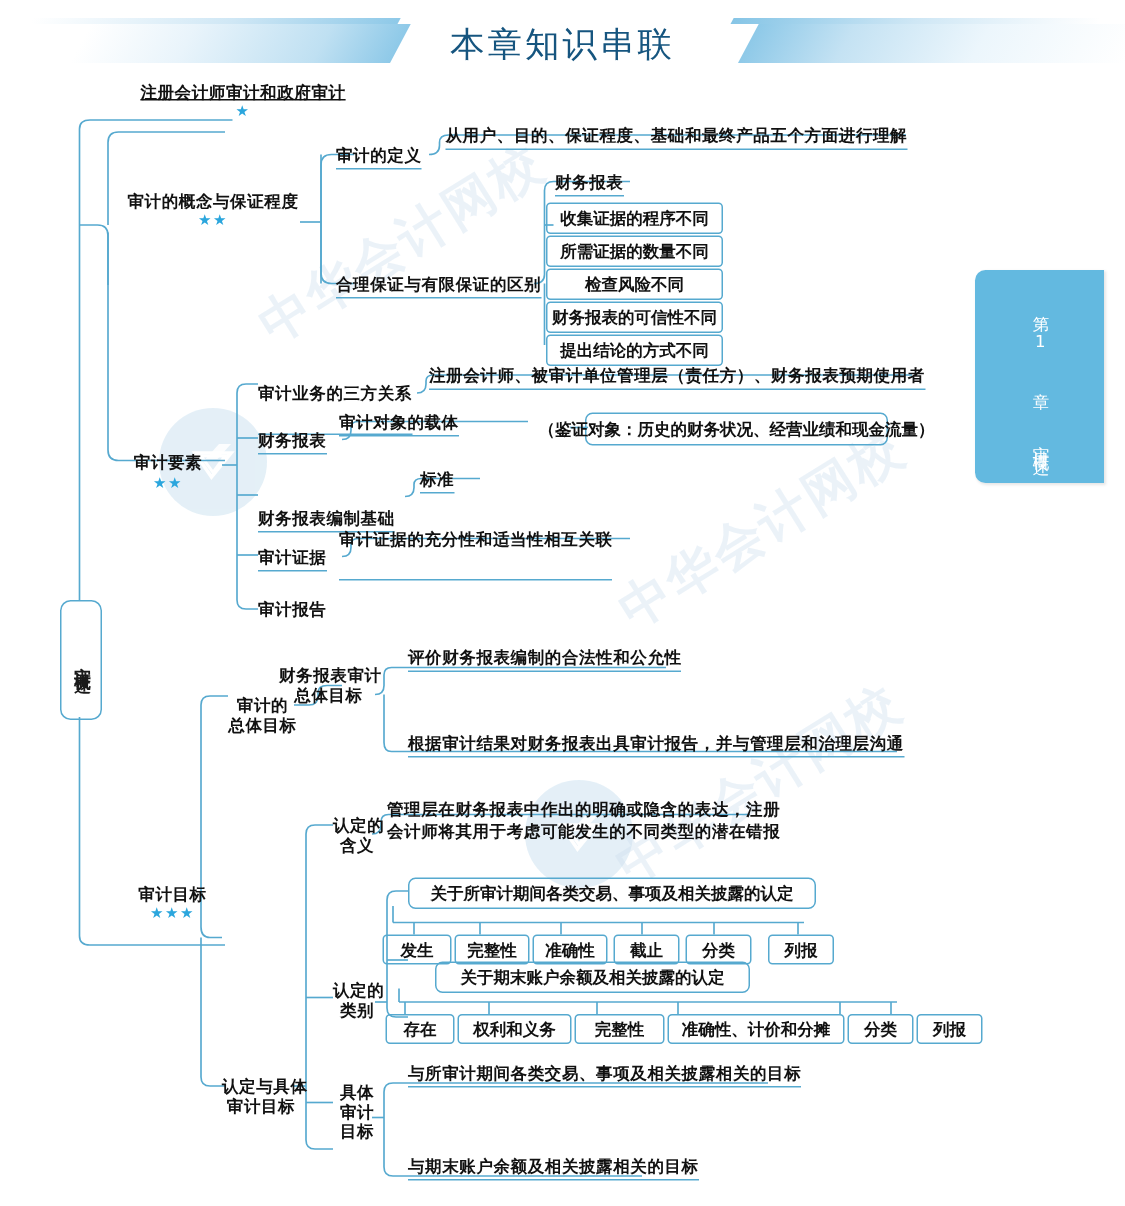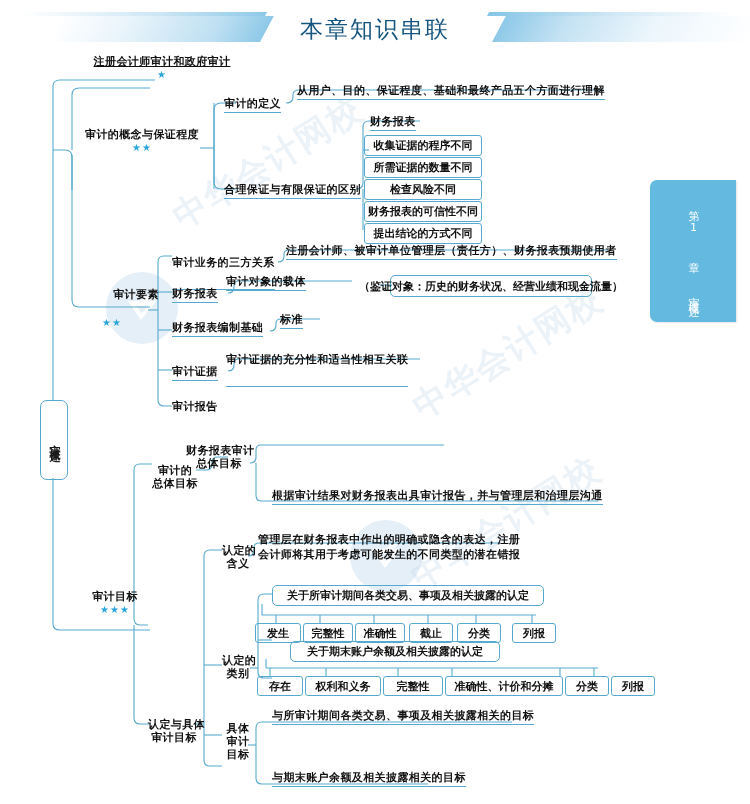--- a/index.html
+++ b/index.html
@@ -247,46 +247,47 @@
 
   <div class="lbl f11 ul" style="left:224px;top:183px;padding-bottom:2px;">合理保证与有限保证的区别</div>
 
   <div class="lbl f11 ul" style="left:370px;top:115px;padding-bottom:2px;">财务报表</div>
   <div class="box sq f11" style="left:364px;top:135px;width:116px;height:19px;">收集证据的程序不同</div>
   <div class="box sq f11" style="left:364px;top:157px;width:116px;height:19px;">所需证据的数量不同</div>
   <div class="box sq f11" style="left:364px;top:179px;width:116px;height:19px;">检查风险不同</div>
   <div class="box sq f11" style="left:364px;top:201px;width:116px;height:19px;">财务报表的可信性不同</div>
   <div class="box sq f11" style="left:364px;top:223px;width:116px;height:19px;">提出结论的方式不同</div>
 
-  <div class="lbl f11 ctr" style="left:82px;top:288px;width:60px;margin-left:24px;">审计要素</div>
+  <div class="lbl f11 ctr" style="left:82px;top:302px;width:60px;">审计要素</div>
   <div class="stars" style="left:82px;top:318px;width:60px;text-align:center;">★★</div>
 
   <div class="lbl f11 ul" style="left:172px;top:256px;padding-bottom:20px;">审计业务的三方关系</div>
   <div class="lbl f11 ul" style="left:286px;top:244px;padding-bottom:2px;">注册会计师、被审计单位管理层（责任方）、财务报表预期使用者</div>
 
   <div class="lbl f11 ul" style="left:172px;top:287px;padding-bottom:2px;">财务报表</div>
   <div class="lbl f11 ul" style="left:226px;top:275px;padding-bottom:2px;">审计对象的载体</div>
   <div class="box f11" style="left:390px;top:275px;width:200px;height:20px;">（鉴证对象：历史的财务状况、经营业绩和现金流量）</div>
 
-  <div class="lbl f11 ul" style="left:172px;top:321px;padding-bottom:2px;">财务报表编制基础</div>
+  <div class="lbl f11 ul" style="left:172px;top:339px;padding-bottom:2px;">财务报表编制基础</div>
   <div class="lbl f11 ul" style="left:280px;top:313px;padding-bottom:2px;">标准</div>
 
   <div class="lbl f11 ul" style="left:172px;top:365px;padding-bottom:2px;">审计证据</div>
   <div class="lbl f11 ul" style="left:226px;top:353px;padding-bottom:20px;">审计证据的充分性和适当性相互关联</div>
 
   <div class="lbl f11" style="left:172px;top:400px;">审计报告</div>
 
   <div class="lbl f11 ctr" style="left:84px;top:590px;width:62px;">审计目标</div>
   <div class="stars" style="left:84px;top:605px;width:62px;text-align:center;">★★★</div>
 
   <div class="lbl f11 ctr" style="left:152px;top:464px;width:46px;line-height:13px;">审计的
 总体目标</div>
   <div class="lbl f11 ctr" style="left:186px;top:444px;width:66px;line-height:13px;">财务报表审计
 总体目标</div>
 
+  <div class="lbl f11 ul" style="left:272px;top:432px;padding-bottom:2px;">评价财务报表编制的合法性和公允性</div>
   <div class="lbl f11 ul" style="left:272px;top:489px;padding-bottom:2px;">根据审计结果对财务报表出具审计报告，并与管理层和治理层沟通</div>
 
   <div class="lbl f11 ctr" style="left:148px;top:718px;width:52px;line-height:13px;">认定与具体
 审计目标</div>
 
   <div class="lbl f11 ctr" style="left:222px;top:544px;width:32px;line-height:13px;">认定的
 含义</div>
   <div class="lbl f11" style="left:258px;top:532px;line-height:15px;">管理层在财务报表中作出的明确或隐含的表达，注册
 会计师将其用于考虑可能发生的不同类型的潜在错报</div>
 

